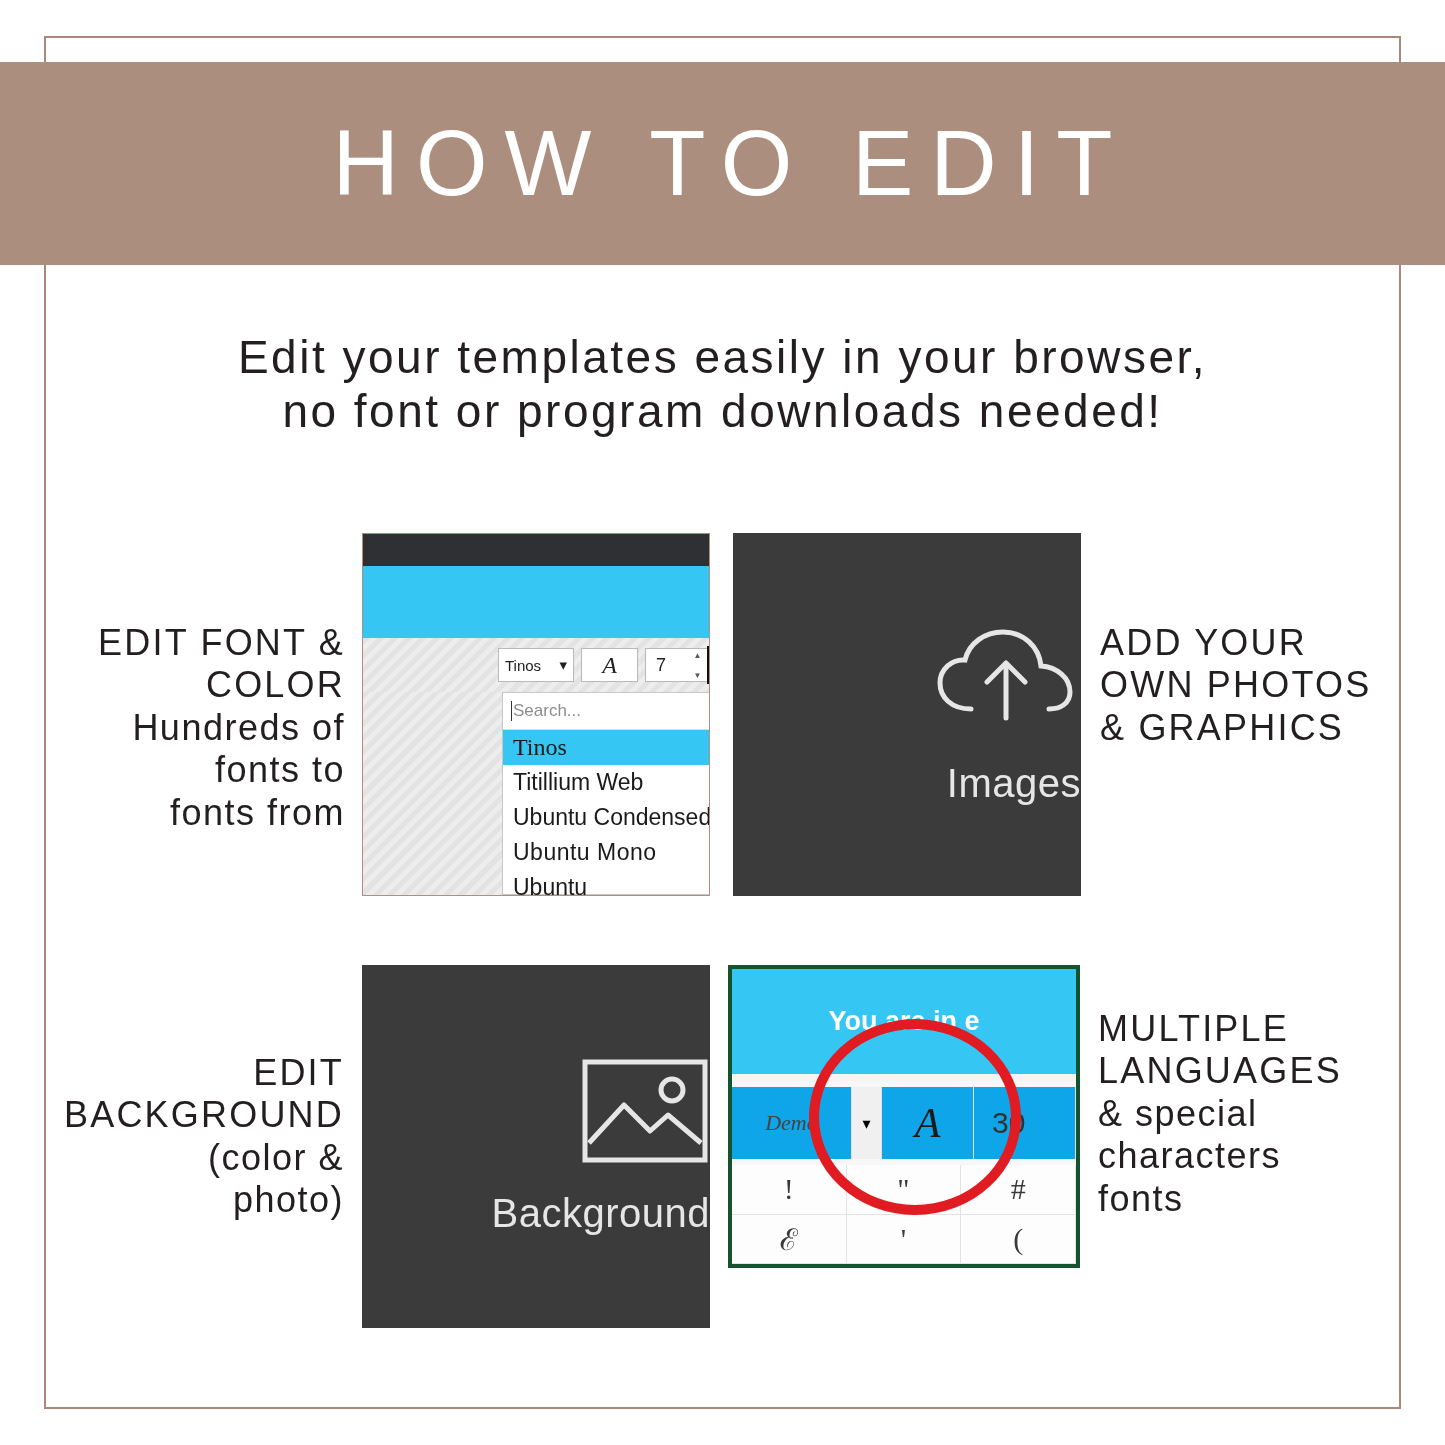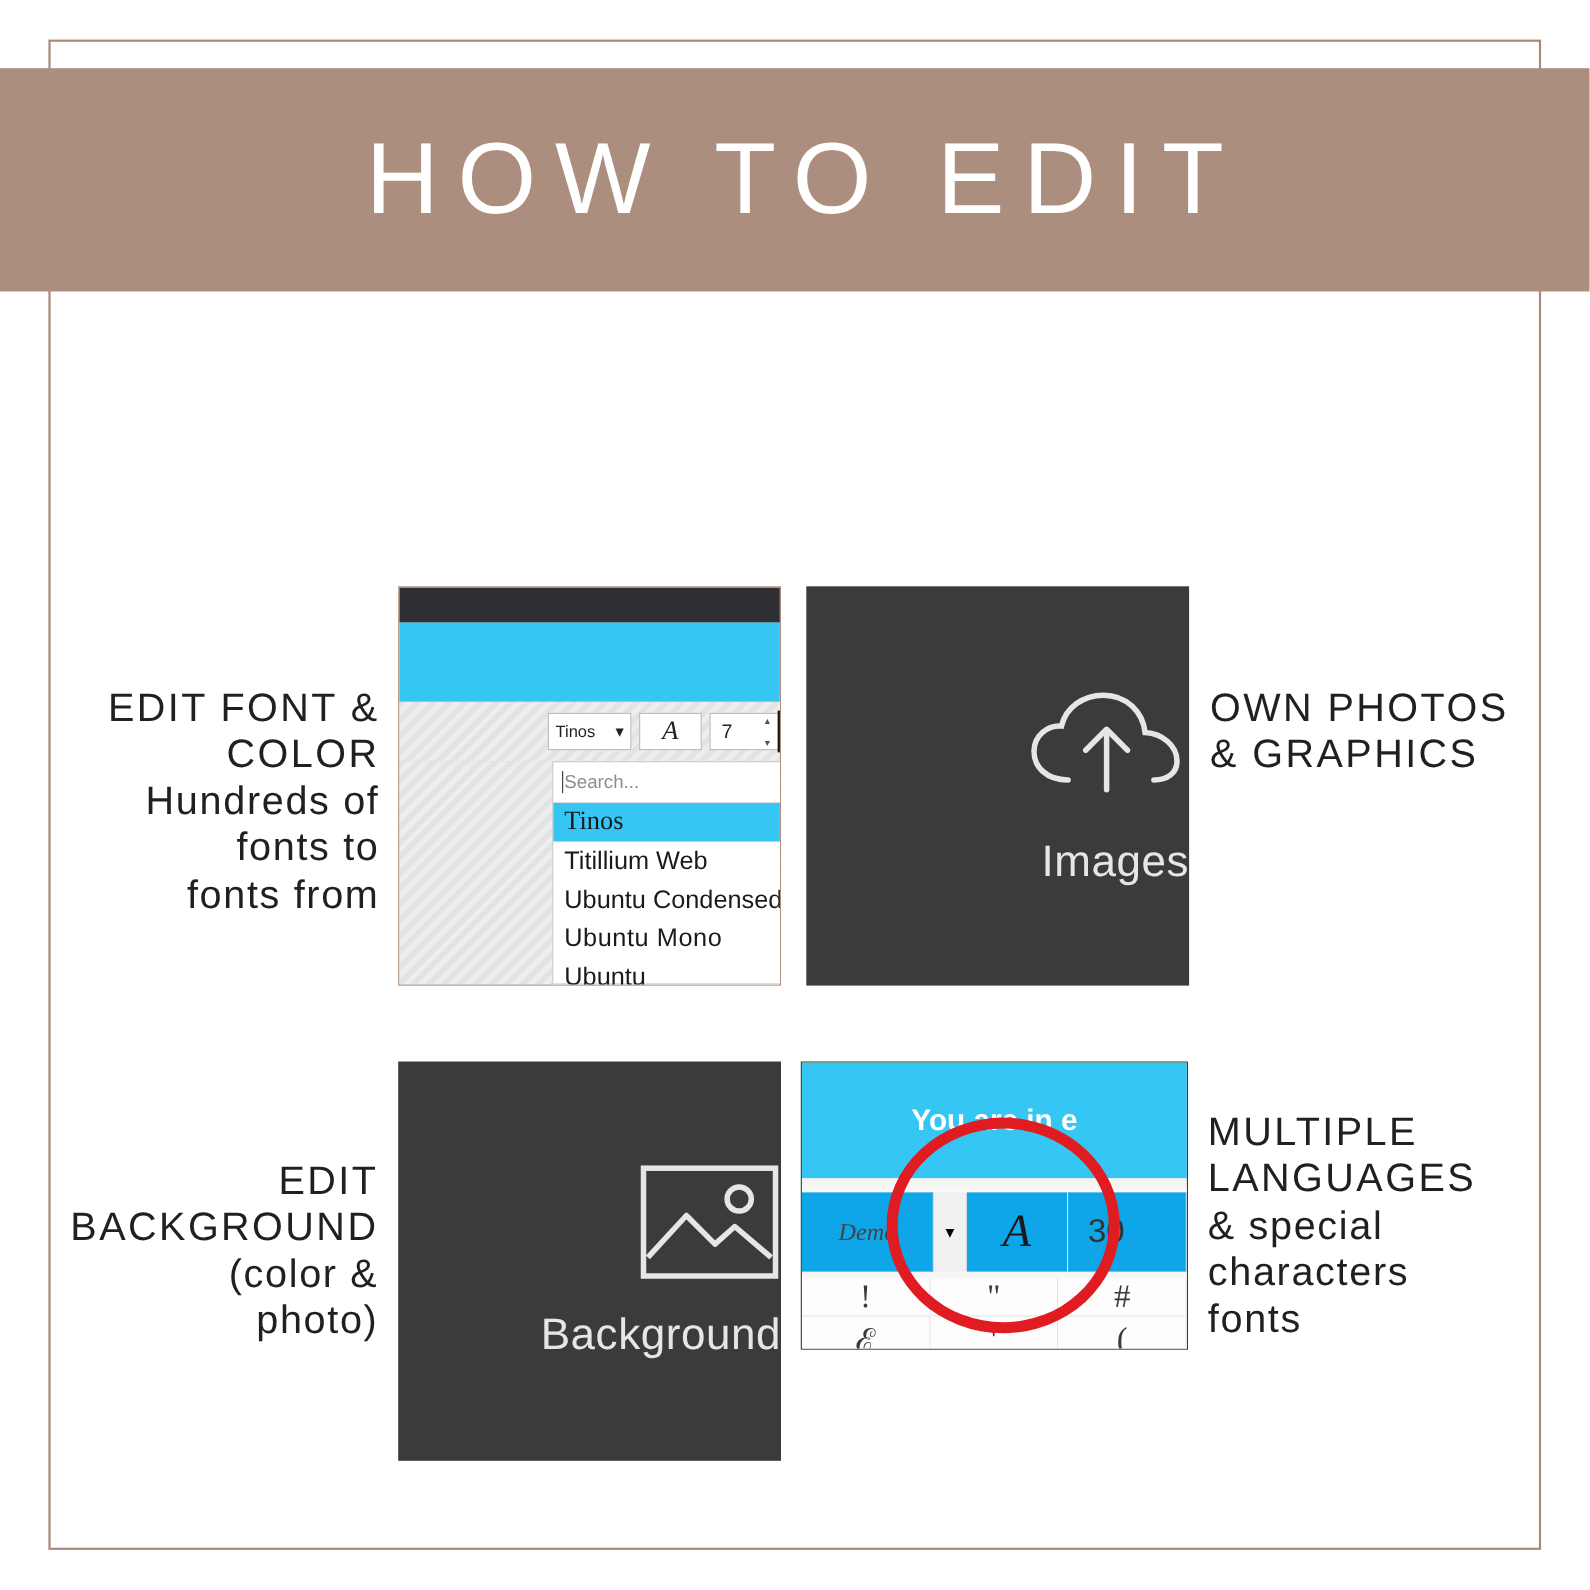--- a/index.html
+++ b/index.html
@@ -89,21 +89,21 @@
 
   
   .tile {
     position: absolute;
     box-sizing: border-box;
     overflow: hidden;
   }
   #tile-font   { left: 362px;  top: 533px;  width: 348px; height: 363px; border: 1px solid #b08f7e; background:#e9e9e9; }
   #tile-images { left: 733px;  top: 533px;  width: 348px; height: 363px; background: #3b3b3b; }
   #tile-bg     { left: 362px;  top: 965px;  width: 348px; height: 363px; background: #3b3b3b; }
-  #tile-lang   { left: 728px;  top: 965px;  width: 352px; height: 262px; border: 1px solid #14532d; background:#f4f4f4; }
+  #tile-lang   { left: 728px;  top: 965px;  width: 352px; height: 303px; border: 4px solid #14532d; background:#f4f4f4; }
 
   
   .ft-topbar { position:absolute; left:0; top:0; width:100%; height:32px; background:#2e3033; }
   .ft-blue   { position:absolute; left:0; top:32px; width:100%; height:72px; background:#35c6f4; }
   .ft-toolstrip {
     position:absolute; left:0; top:104px; width:100%; height:54px;
     background: repeating-linear-gradient(135deg,#e3e3e3 0 5px,#ededed 5px 10px);
     border-bottom:1px solid #cfcfcf;
   }
   .ft-body { position:absolute; left:0; top:158px; width:100%; bottom:0;
@@ -203,30 +203,35 @@
 <body>
 
 <div class="page">
 
   <div class="frame-border"></div>
 
   <div class="header-band">
     <div class="header-title">HOW TO EDIT</div>
   </div>
 
+  <div class="subtitle">
+    <span class="line">Edit your templates easily in your browser,</span>
+    <span class="line">no font or program downloads needed!</span>
+  </div>
 
   <div class="label-block label-left" id="label-font-color">
     <div class="label-caps">EDIT FONT &amp;</div>
     <div class="label-caps">COLOR</div>
     <div class="label-sub">Hundreds of</div>
     <div class="label-sub">fonts to</div>
     <div class="label-sub">fonts from</div>
   </div>
 
   <div class="label-block label-right" id="label-images">
+    <div class="label-caps">ADD YOUR</div>
     <div class="label-caps">OWN PHOTOS</div>
     <div class="label-caps">&amp; GRAPHICS</div>
   </div>
 
   <div class="label-block label-left" id="label-background">
     <div class="label-caps">EDIT</div>
     <div class="label-caps">BACKGROUND</div>
     <div class="label-sub">(color &amp;</div>
     <div class="label-sub">photo)</div>
   </div>

